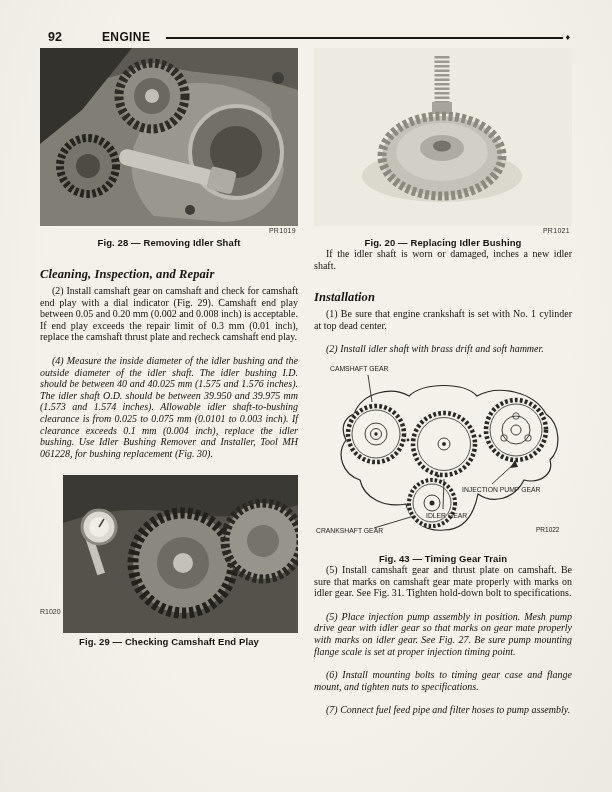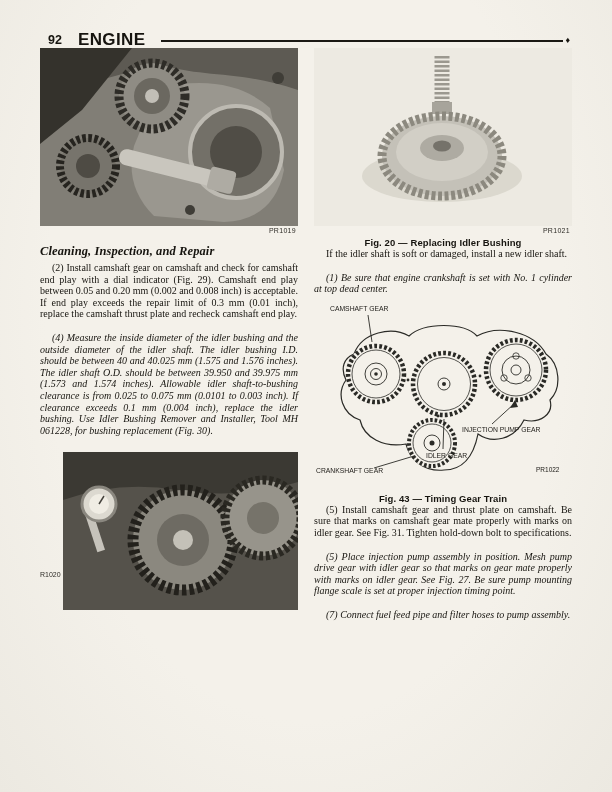--- a/index.html
+++ b/index.html
@@ -12,22 +12,22 @@
   .page {
     position:relative; width:612px; height:792px; overflow:hidden;
     background:radial-gradient(ellipse at 50% 40%, #f4f1ea 60%, #ece9e1 100%);
   }
   
   .page-header {
     position:absolute; top:30px; left:48px; right:42px;
     display:flex; align-items:center;
     font-family:"Liberation Sans", sans-serif; font-weight:bold;
   }
-  .page-num { font-size:12.5px; margin-right:16px; }
-  .section-title { font-size:17px; letter-spacing:.4px; margin-right:16px; }
+  .page-num { font-size:12.5px; margin-right:40px; }
+  .section-title { font-size:12px; letter-spacing:.4px; margin-right:16px; }
   .header-rule { flex:1; height:2px; background:#1b1914; margin-top:1px; }
   .header-diamond { font-size:9px; margin-left:2px; line-height:1; }
 
   
   .col { position:absolute; top:48px; width:258px; }
   .col-left  { left:40px; }
   .col-right { left:314px; }
 
   figure { position:relative; width:100%; }
   .photo { display:block; }
@@ -37,21 +37,21 @@
     font-family:"Liberation Sans", sans-serif; font-size:7px; color:#2e2c27;
     margin:1px 2px 0 0; letter-spacing:.3px;
   }
   figcaption {
     text-align:center; font-family:"Liberation Sans", sans-serif;
     font-weight:bold; font-size:9.5px; margin-top:3px; letter-spacing:.1px;
   }
 
   .run-head {
     font-family:"Liberation Serif", serif; font-style:italic; font-weight:bold;
-    font-size:12.5px; margin:10px 0 3px 0; letter-spacing:.1px;
+    font-size:12.5px; margin:19px 0 3px 0; letter-spacing:.1px;
   }
   p.body {
     font-size:10px; line-height:11.6px; text-align:justify;
     text-indent:12px; margin:0;
   }
   p.body + p.body { margin-top:12px;font-style:italic; }
 
   
   .fig29 { margin-top:16px; }
   .fig29 .photo { width:235px; height:158px; margin-left:23px; }
@@ -101,20 +101,21 @@
           <circle cx="48" cy="118" r="12" fill="#4e4b44"></circle>
         </g>
         <g transform="rotate(14 130 120)">
           <rect x="78" y="112" width="104" height="16" rx="7" fill="#c9c6be"></rect>
           <rect x="170" y="108" width="26" height="23" rx="4" fill="#aeaba3"></rect>
         </g>
         <circle cx="238" cy="30" r="6" fill="#3f3d37"></circle>
         <circle cx="150" cy="162" r="5" fill="#3f3d37"></circle>
       </svg>
       <span class="photo-id">PR1019</span>
+      <figcaption>Fig. 28 — Removing Idler Shaft</figcaption>
     </figure>
 
     <h2 class="run-head">Cleaning, Inspection, and Repair</h2>
 
     <p class="body">(2) Install camshaft gear on camshaft and check for camshaft end play with a dial indicator (Fig. 29). Camshaft end play between 0.05 and 0.20 mm (0.002 and 0.008 inch) is acceptable. If end play exceeds the repair limit of 0.3 mm (0.01 inch), replace the camshaft thrust plate and recheck camshaft end play.</p>
     <p class="body">(4) Measure the inside diameter of the idler bushing and the outside diameter of the idler shaft. The idler bushing I.D. should be between 40 and 40.025 mm (1.575 and 1.576 inches). The idler shaft O.D. should be between 39.950 and 39.975 mm (1.573 and 1.574 inches). Allowable idler shaft-to-bushing clearance is from 0.025 to 0.075 mm (0.0101 to 0.003 inch). If clearance exceeds 0.1 mm (0.004 inch), replace the idler bushing. Use Idler Bushing Remover and Installer, Tool MH 061228, for bushing replacement (Fig. 30).</p>
 
     <figure class="fig29">
       <svg class="photo" viewBox="0 0 235 158" preserveAspectRatio="none">
         <rect width="235" height="158" fill="#55524b"></rect>
@@ -129,20 +130,21 @@
           <circle cx="120" cy="88" r="50" fill="#8b887f" stroke="#23211c" stroke-width="11" stroke-dasharray="4.5 3"></circle>
           <circle cx="120" cy="88" r="26" fill="#6e6b63"></circle>
           <circle cx="120" cy="88" r="10" fill="#c4c1b8"></circle>
         </g>
         <g>
           <circle cx="200" cy="66" r="38" fill="#97948b" stroke="#2a2822" stroke-width="9" stroke-dasharray="4 2.6"></circle>
           <circle cx="200" cy="66" r="16" fill="#76736a"></circle>
         </g>
       </svg>
       <span class="photo-id-left">R1020</span>
+      <figcaption>Fig. 29 — Checking Camshaft End Play</figcaption>
     </figure>
 
   </div>
 
   <div class="col col-right">
 
     <figure>
       <svg class="photo photo-full" viewBox="0 0 258 178" preserveAspectRatio="none">
         <rect width="258" height="178" fill="#edeae2"></rect>
         <ellipse cx="128" cy="128" rx="80" ry="26" fill="#dbd8ce"></ellipse>
@@ -154,24 +156,26 @@
           <ellipse cx="128" cy="108" rx="60" ry="40" fill="#c4c1b8" stroke="#8c897f" stroke-width="9" stroke-dasharray="4 2.6"></ellipse>
           <ellipse cx="128" cy="104" rx="46" ry="29" fill="#d2cfc6"></ellipse>
           <ellipse cx="128" cy="100" rx="22" ry="13" fill="#aeaba2"></ellipse>
           <ellipse cx="128" cy="98" rx="9" ry="5.5" fill="#75726a"></ellipse>
         </g>
       </svg>
       <span class="photo-id">PR1021</span>
       <figcaption>Fig. 20 — Replacing Idler Bushing</figcaption>
     </figure>
 
-    <p class="body mt6">If the idler shaft is soft or damaged, install a new idler shaft.</p>
-
+    <p class="body mt6">If the idler shaft is worn or damaged, inches a new idler shaft.</p>
+
+    <h2 class="run-head">Installation</h2>
 
     <p class="body">(1) Be sure that engine crankshaft is set with No. 1 cylinder at top dead center.</p>
+    <p class="body">(2) Install idler shaft with brass drift and soft hammer.</p>
 
     <figure class="fig31">
       <svg class="diagram" viewBox="0 0 258 186" preserveAspectRatio="none">
 
         <path d="M40,54 C48,32 78,26 95,36 C110,22 150,22 163,36 C185,24 220,32 232,54
                  C246,64 248,88 236,100 C240,114 226,124 210,120 C200,140 178,144 164,134
                  C160,154 150,170 130,170 C110,172 96,160 92,144 C70,148 50,138 46,120
                  C28,114 22,94 32,80 C26,68 30,58 40,54 Z" fill="none" stroke="#2a2a26" stroke-width="1.2"></path>
 
         <g>
@@ -224,17 +228,18 @@
         <text x="148" y="132" font-size="6.8">INJECTION PUMP GEAR</text>
         <text x="112" y="158" font-size="6.8">IDLER GEAR</text>
         <text x="2" y="173" font-size="6.8">CRANKSHAFT GEAR</text>
         <text x="222" y="172" font-size="6.5">PR1022</text>
       </svg>
       <figcaption>Fig. 43 — Timing Gear Train</figcaption>
     </figure>
 
     <p class="body mt6">(5) Install camshaft gear and thrust plate on camshaft. Be sure that marks on camshaft gear mate properly with marks on idler gear. See Fig. 31. Tighten hold-down bolt to specifications.</p>
     <p class="body">(5) Place injection pump assembly in position. Mesh pump drive gear with idler gear so that marks on gear mate properly with marks on idler gear. See Fig. 27. Be sure pump mounting flange scale is set at proper injection timing point.</p>
+    <p class="body">(6) Install mounting bolts to timing gear case and flange mount, and tighten nuts to specifications.</p>
     <p class="body">(7) Connect fuel feed pipe and filter hoses to pump assembly.</p>
 
   </div>
 
 </div>
 
 </body></html>

